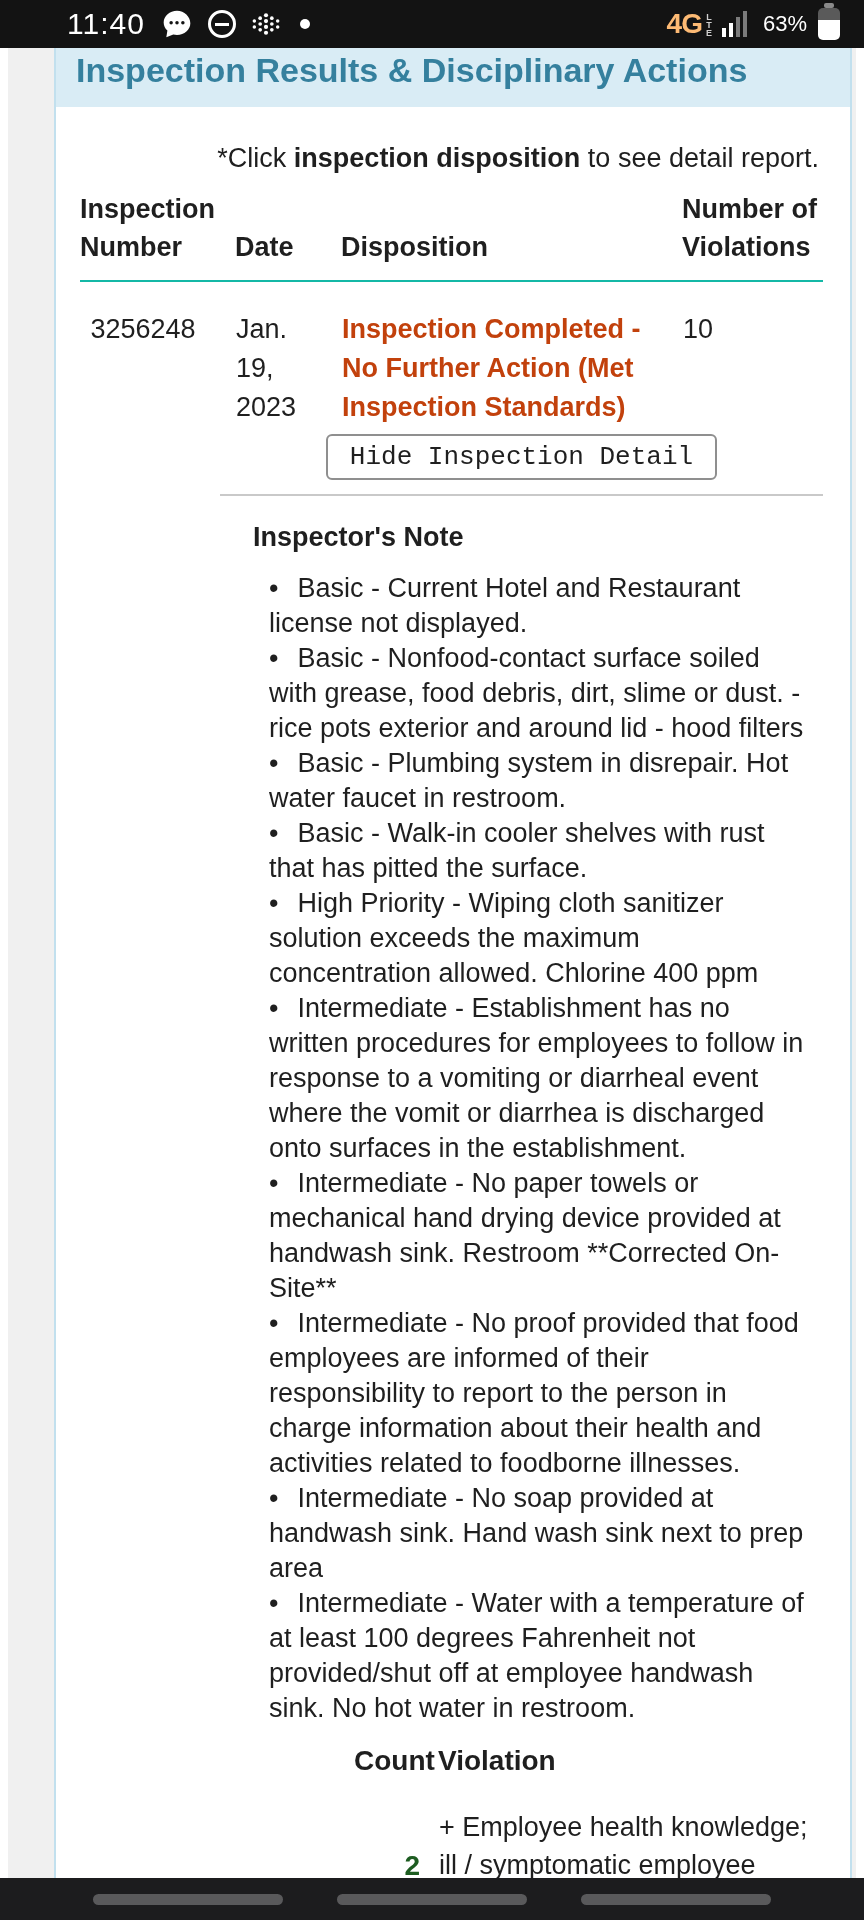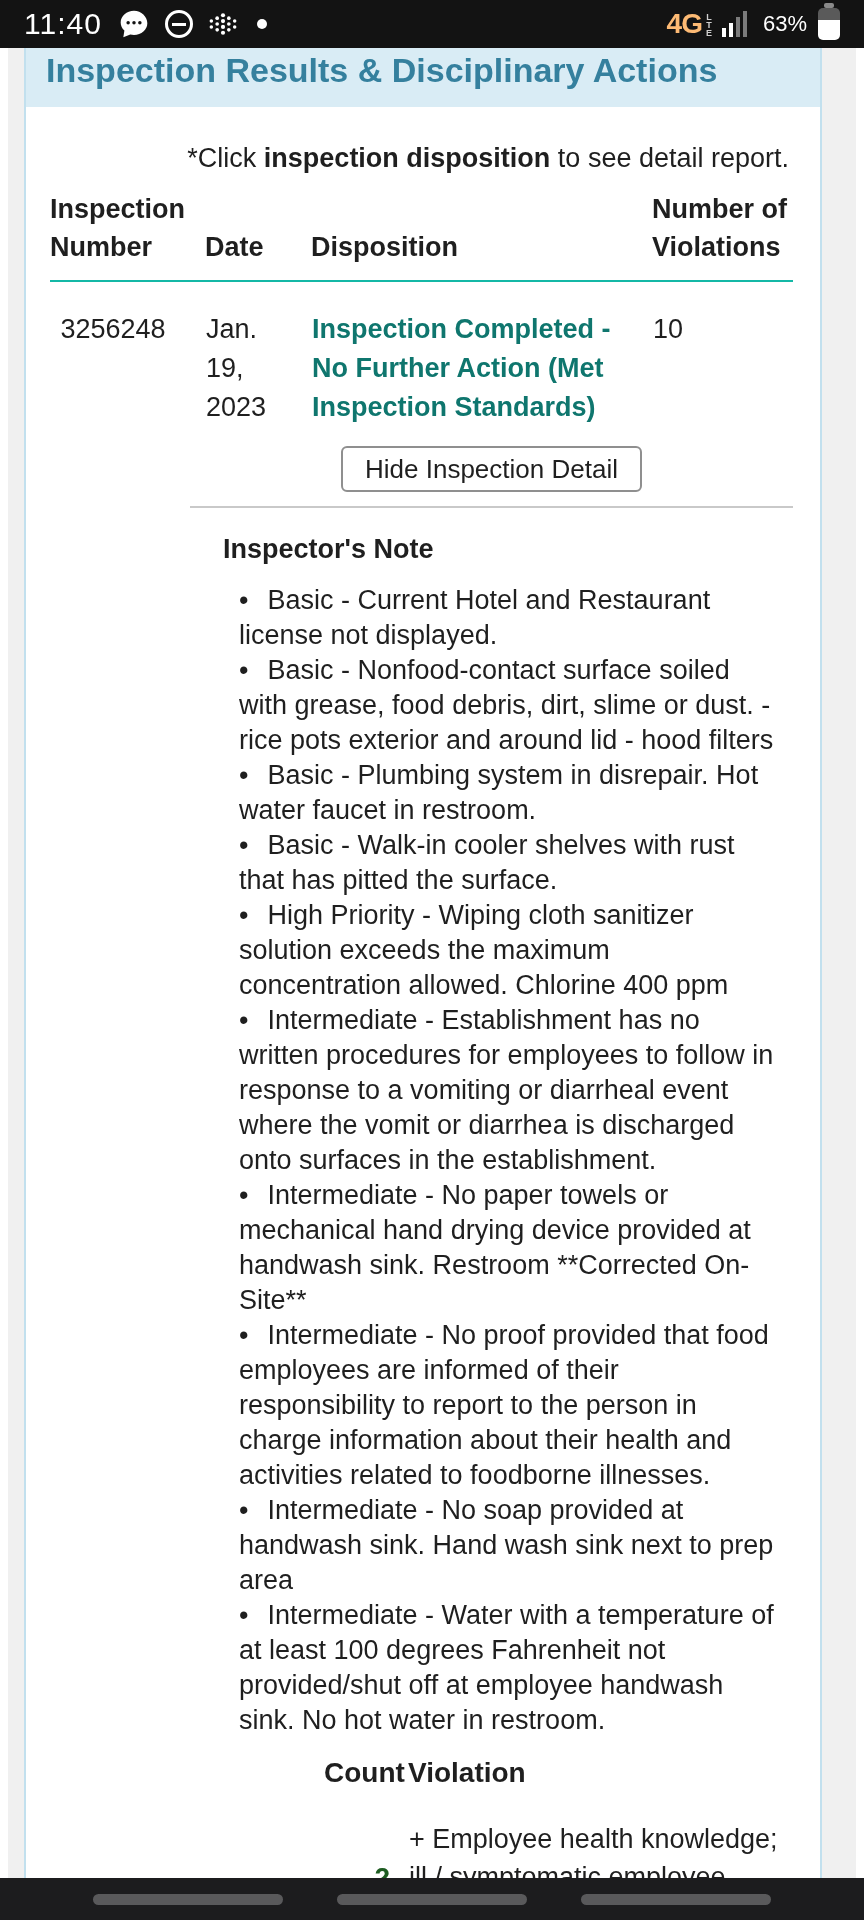--- a/index.html
+++ b/index.html
@@ -6,21 +6,21 @@
   body{
     width:864px;height:1920px;position:relative;overflow:hidden;
     background:#ffffff;color:#1f1f1f;
     font-family:"Liberation Sans","DejaVu Sans",sans-serif;
   }
   
   .status-bar{
     position:absolute;top:0;left:0;right:0;height:48px;background:#131313;
     display:flex;align-items:center;padding:0 24px;box-sizing:border-box;z-index:20;
   }
-  .sb-time{color:#fff;font-size:30px;letter-spacing:1px;margin-right:16px;}
+  .sb-time{color:#fff;font-size:30px;letter-spacing:1px;margin-right:16px;margin-left:43px;}
   .sb-left-icons{display:flex;align-items:center;gap:15px;}
   .sb-right{margin-left:auto;display:flex;align-items:center;gap:9px;}
   .net-wrap{display:flex;align-items:flex-start;gap:2px;}
   .net-4g{color:#fdba74;font-size:28px;font-weight:bold;line-height:30px;letter-spacing:-1px;}
   .net-lte{writing-mode:vertical-lr;text-orientation:upright;font-size:9px;line-height:9px;
            color:#cfcfcf;letter-spacing:-2px;margin-top:3px;font-weight:bold;}
   .pct{color:#fff;font-size:22px;margin-left:4px;}
   .battery{width:22px;height:32px;border-radius:5px;margin-left:2px;position:relative;
            background:linear-gradient(to top,#ffffff 62%,#5a5a5a 62%);}
   .battery-nub{position:absolute;top:-5px;left:6px;width:10px;height:5px;border-radius:2px;background:#8a8a8a;}
@@ -30,41 +30,41 @@
   .notif-dot{width:10px;height:10px;border-radius:50%;background:#fff;margin-left:4px;}
   
   .bottom-nav{
     position:absolute;left:0;right:0;bottom:0;height:42px;background:#1c1c1e;z-index:20;
     display:flex;align-items:center;justify-content:center;gap:54px;
   }
   .nav-pill{width:190px;height:11px;border-radius:6px;background:#59595b;}
   
   .page-bg{position:absolute;top:48px;left:8px;right:8px;bottom:0;background:#f0f0f0;}
   .card{
-    position:absolute;top:48px;left:24px;width:798px;height:1832px;box-sizing:border-box;
+    position:absolute;top:48px;left:54px;width:798px;height:1832px;box-sizing:border-box;
     background:#fff;border:2px solid #c2e0ee;border-top:none;
   }
   .band{background:#d9ecf5;padding:3px 20px 17px 20px;}
   .band h1{margin:0;font-size:34px;font-weight:bold;color:#35809e;}
   .card-body{padding:0 31px 0 24px;}
   .click-note{margin-top:36px;text-align:right;font-size:27px;}
   .click-note b{font-weight:bold;}
   
   table.insp{border-collapse:collapse;table-layout:fixed;width:100%;margin-top:16px;}
   table.insp td{font-size:27px;}
   .c1{width:155px;} .c2{width:106px;} .c3{width:341px;} .c4{width:141px;}
   thead td{vertical-align:bottom;font-weight:bold;line-height:38px;padding:0 0 14px 0;
            border-bottom:2px solid #14b8a6;}
   tbody td{vertical-align:top;padding-top:28px;line-height:39px;}
   .num-cell{text-align:center;padding-right:30px;}
   .date-inner{width:72px;}
-  .disp-link{color:#0f766e;font-weight:bold;display:block;width:312px;text-decoration:none;cursor:pointer;}
+  .disp-link{color:#c2410c;font-weight:bold;display:block;width:312px;text-decoration:none;cursor:pointer;}
   
   .detail{margin-left:140px;width:603px;}
-  .btn-row{text-align:center;margin-top:18px;}
+  .btn-row{text-align:center;margin-top:6px;font-family:Liberation Mono, monospace;}
   .hide-btn{font-family:inherit;font-size:26px;color:#1f1f1f;background:#fff;
             border:2px solid #8f8f8f;border-radius:6px;padding:6px 22px;line-height:30px;}
   .detail-divider{border-top:2px solid #c9c9c9;margin-top:14px;}
   .note{margin-left:33px;width:570px;margin-top:24px;font-size:27px;line-height:35px;}
   .note-heading{font-weight:bold;}
   ul.note-list{list-style:none;margin:16px;padding:0;}
   ul.note-list li::before{content:"\2022";margin-right:19px;}
   
   table.cv{border-collapse:collapse;margin-left:134px;margin-top:10px;}
   .cv-head td{font-weight:bold;font-size:28px;line-height:38px;padding:0;}

